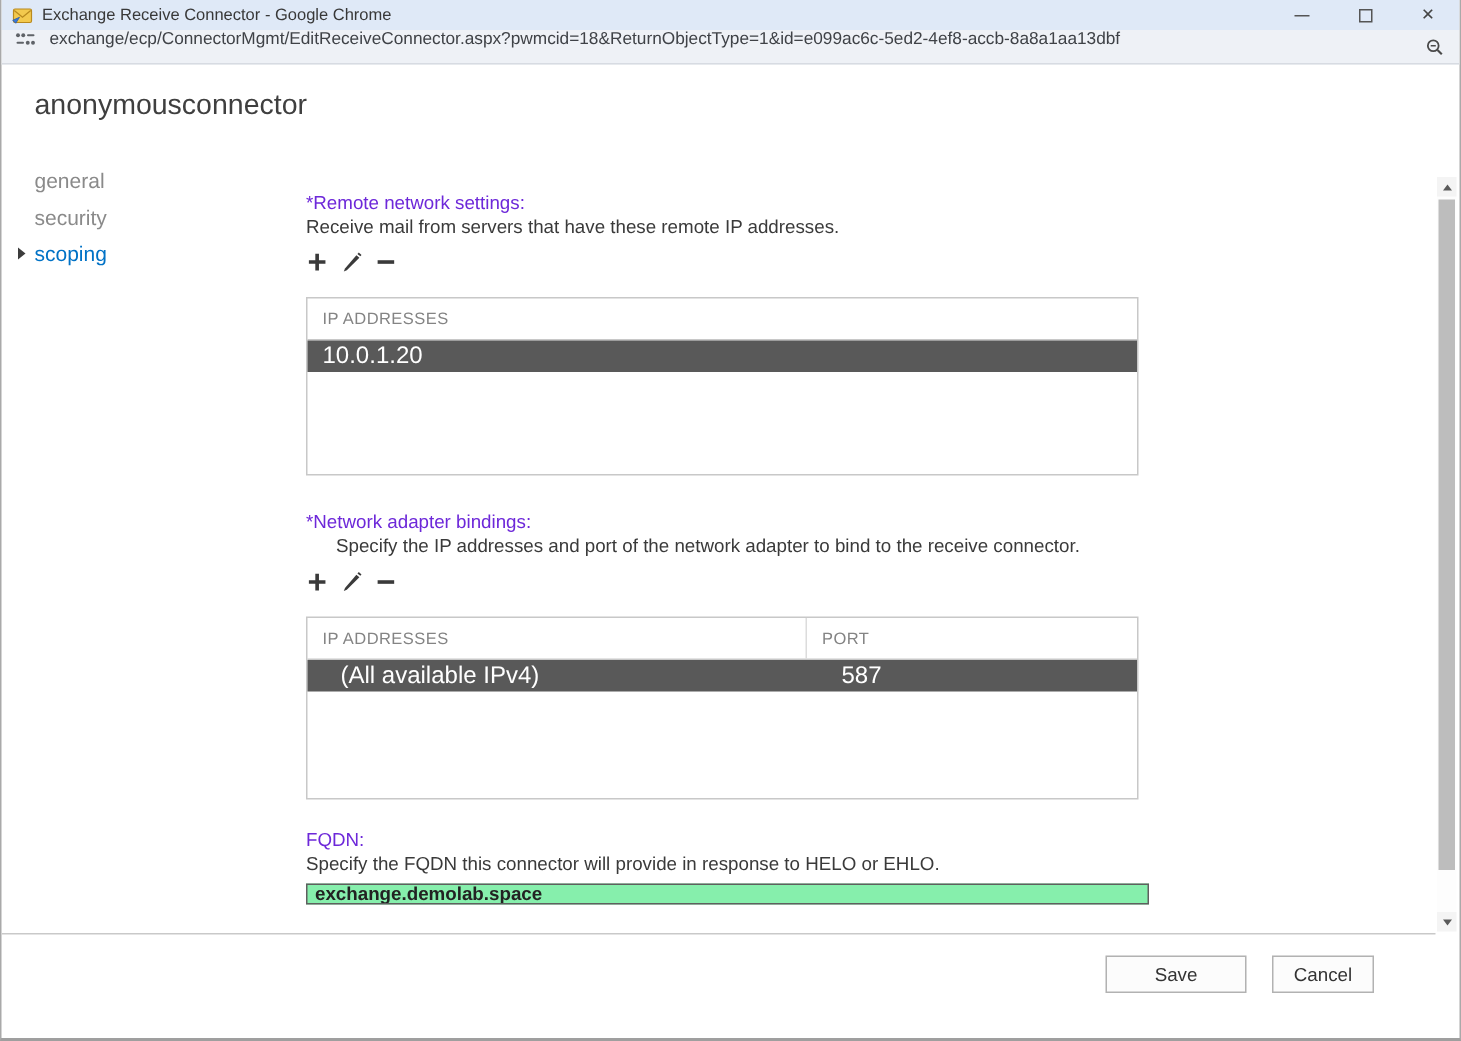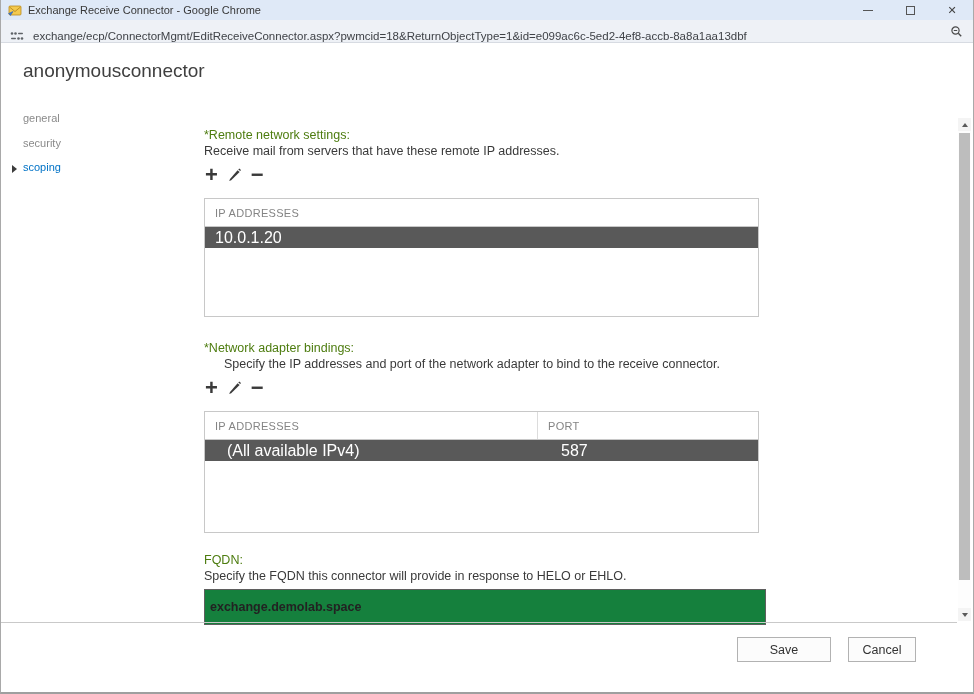--- a/index.html
+++ b/index.html
@@ -18,52 +18,52 @@
   .titlebar .app-ico { width:14px; height:12px; margin:0 6px 0 7px; flex:0 0 auto; }
   .titlebar .title-text { font-size:11px; color:#383838; }
   .win-controls { position:absolute; right:0; top:0; height:20px; display:flex; }
   .win-btn { width:42px; height:20px; display:flex; align-items:center; justify-content:center; cursor:default; }
   .glyph-min { width:10px; height:1px; background:#555; }
   .glyph-max { width:9px; height:9px; border:1px solid #555; }
   .glyph-close { font-size:11px; color:#444; line-height:1; }
   
   .urlbar {
     position:absolute; left:0; top:20px; width:100%; height:23px;
-    background:#eef1f6; border-bottom:1px solid #d7dbe2; display:flex; align-items:flex-end;
+    background:#eef1f6; border-bottom:1px solid #d7dbe2; display:flex; align-items:flex-start;
   }
   .urlbar .left-ico { margin:0 9px 0 9px; }
   .urlbar .url-text { font-size:11.5px; color:#3f4247; white-space:nowrap; }
   .urlbar .right-ico { position:absolute; right:10px; top:5px; }
   
   .page-title { position:absolute; left:22px; top:60px; font-size:19px; color:#3f3f3f; }
-  .nav-item { position:absolute; left:22px; font-size:11px; color:#8a8a8a; cursor:pointer; }
+  .nav-item { position:absolute; left:22px; font-size:14px; color:#8a8a8a; cursor:pointer; }
   .nav-item.active { color:#0072c6; }
   .nav-arrow {
     position:absolute; left:11px; top:165px; width:0; height:0;
     border-left:5px solid #3c3c3c; border-top:4px solid transparent; border-bottom:4px solid transparent;
   }
-  .sec-label { position:absolute; left:203px; font-size:12.5px; color:#4d7c0f; }
+  .sec-label { position:absolute; left:203px; font-size:12.5px; color:#6d28d9; }
   .sec-desc  { position:absolute; left:203px; font-size:12.5px; color:#3a3a3a; }
   .toolbar { position:absolute; left:204px; height:26px; display:flex; align-items:center; gap:9px; }
   .tb-plus, .tb-minus { font-size:22px; font-weight:700; color:#3a3a3a; line-height:22px; cursor:pointer; }
   .tb-minus { font-weight:700; }
   .tb-pencil { cursor:pointer; display:flex; align-items:center; }
   
   .tbl { position:absolute; left:203px; width:555px; background:#fff; border:1px solid #c8c8c8; }
   .tbl-head { height:28px; display:flex; align-items:center; border-bottom:1px solid #c8c8c8; }
   .tbl-head .hcell { font-size:11px; color:#848484; letter-spacing:0.3px; padding-left:10px; }
   .tbl-head .hcell.col1 { width:333px; align-self:stretch; display:flex; align-items:center; border-right:1px solid #dcdcdc; }
   .tbl-row { height:21px; display:flex; align-items:center; background:#595959; color:#fff; font-size:16px; font-weight:400; cursor:pointer; }
   .tbl-row .cell { padding-left:10px; }
   .tbl-row .cell.col1 { width:334px;margin-left:12px; }
   
   .fqdn-input {
-    position:absolute; left:203px; top:589px; width:562px; height:36px;
+    position:absolute; left:203px; top:589px; width:562px; height:14px;
     border:1px solid #5f5f5f; font-family:"Liberation Sans", sans-serif;
-    font-size:12.5px; font-weight:600; color:#222; padding:0 5px; background:#15803d;
+    font-size:12.5px; font-weight:600; color:#222; padding:0 5px; background:#86efac;
   }
   
   .bottom-line { position:absolute; left:0; top:622px; width:956px; height:1px; background:#c9c9c9; }
   .btn {
     position:absolute; top:637px; height:25px; background:#fcfcfc; border:1px solid #b2b2b2;
     font-family:"Liberation Sans", sans-serif; font-size:12.5px; color:#333;
     display:flex; align-items:center; justify-content:center; cursor:pointer;
   }
   .btn-save { left:736px; width:94px; }
   .btn-cancel { left:847px; width:68px; }

